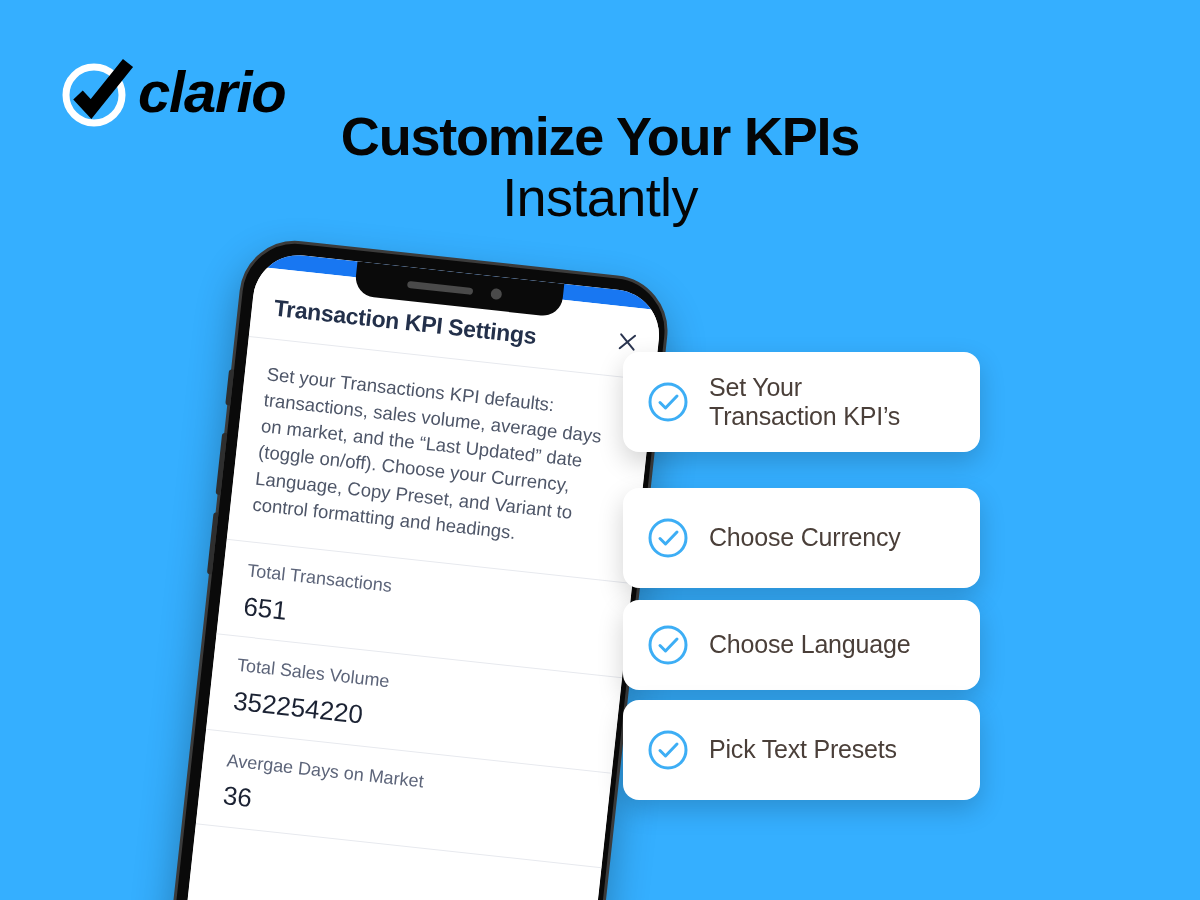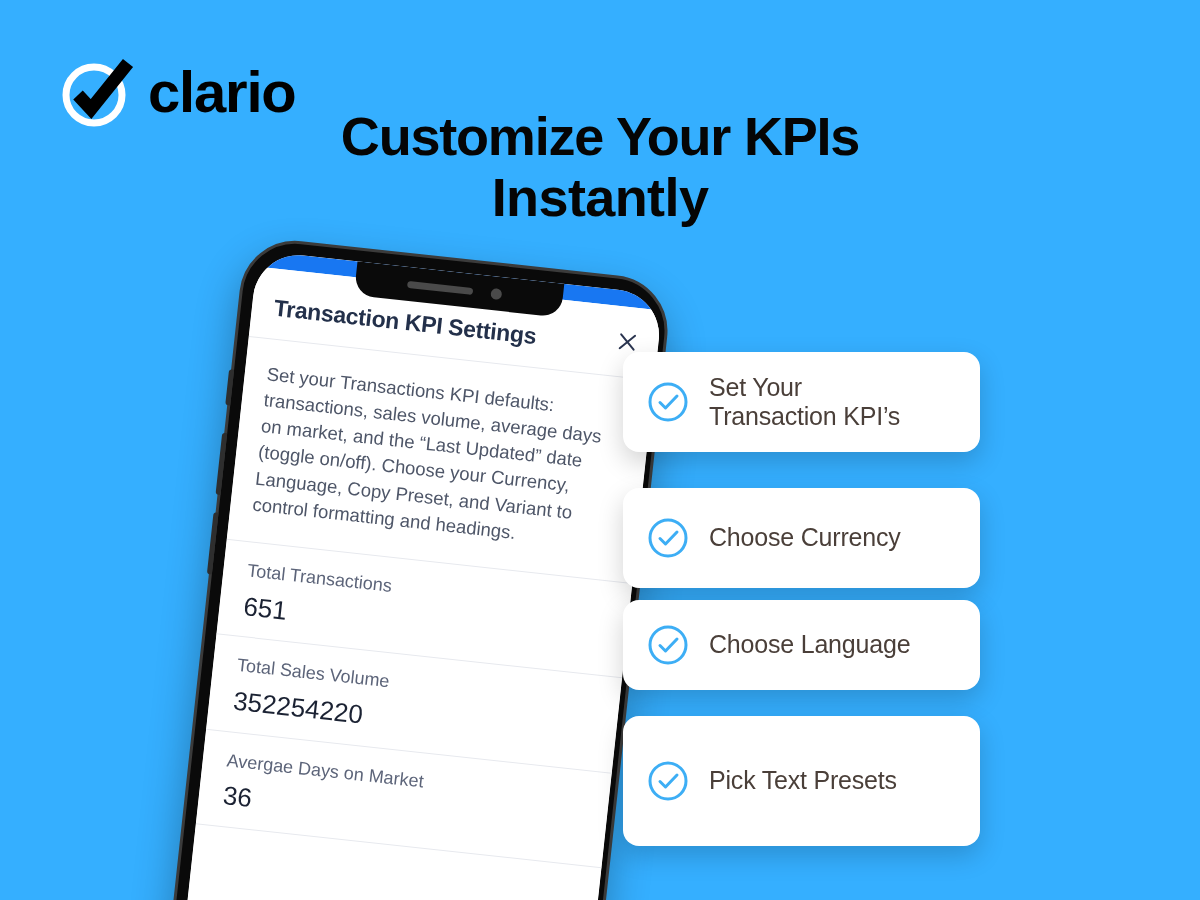--- a/index.html
+++ b/index.html
@@ -38,43 +38,44 @@
     height: 78px;
     flex: 0 0 78px;
   }
   #logo-mark svg { display: block; }
   #logo-word {
     font-size: 58px;
     font-weight: bold;
     color: #000000;
     letter-spacing: -1.2px;
     line-height: 1;
-    margin-left: 12px;
+    margin-left: 2px;
     font-family: "Liberation Sans", sans-serif;
+    font-style: italic;
   }
 
   
   #headline {
     position: absolute;
     left: 0;
     top: 106px;
     width: 1200px;
     text-align: center;
   }
   #headline-main {
     font-size: 54px;
     font-weight: bold;
     color: #050505;
     letter-spacing: -1.2px;
     line-height: 1.12;
     display: block;
   }
   #headline-sub {
     font-size: 54px;
-    font-weight: 700;
+    font-weight: 400;
     color: #050505;
     letter-spacing: -0.6px;
     line-height: 1.18;
     display: block;
   }
 
   
   #phone-wrap {
     position: absolute;
     left: 228px;
@@ -222,21 +223,21 @@
     box-shadow: 0 10px 26px rgba(0,0,0,0.18);
     display: flex;
     align-items: center;
     box-sizing: border-box;
     padding: 0 18px 0 24px;
     z-index: 20;
   }
   #card-0 { top: 352px; height: 100px; }
   #card-1 { top: 476px; height: 100px; margin-top: 12px; }
   #card-2 { top: 600px; height: 90px; }
-  #card-3 { top: 716px; height: 130px; }
+  #card-3 { top: 700px; height: 100px; }
 
   .card-check {
     flex: 0 0 42px;
     width: 42px;
     height: 42px;
     margin-right: 20px;
   }
   .card-check svg { display:block; }
   .card-label {
     font-size: 25px;

